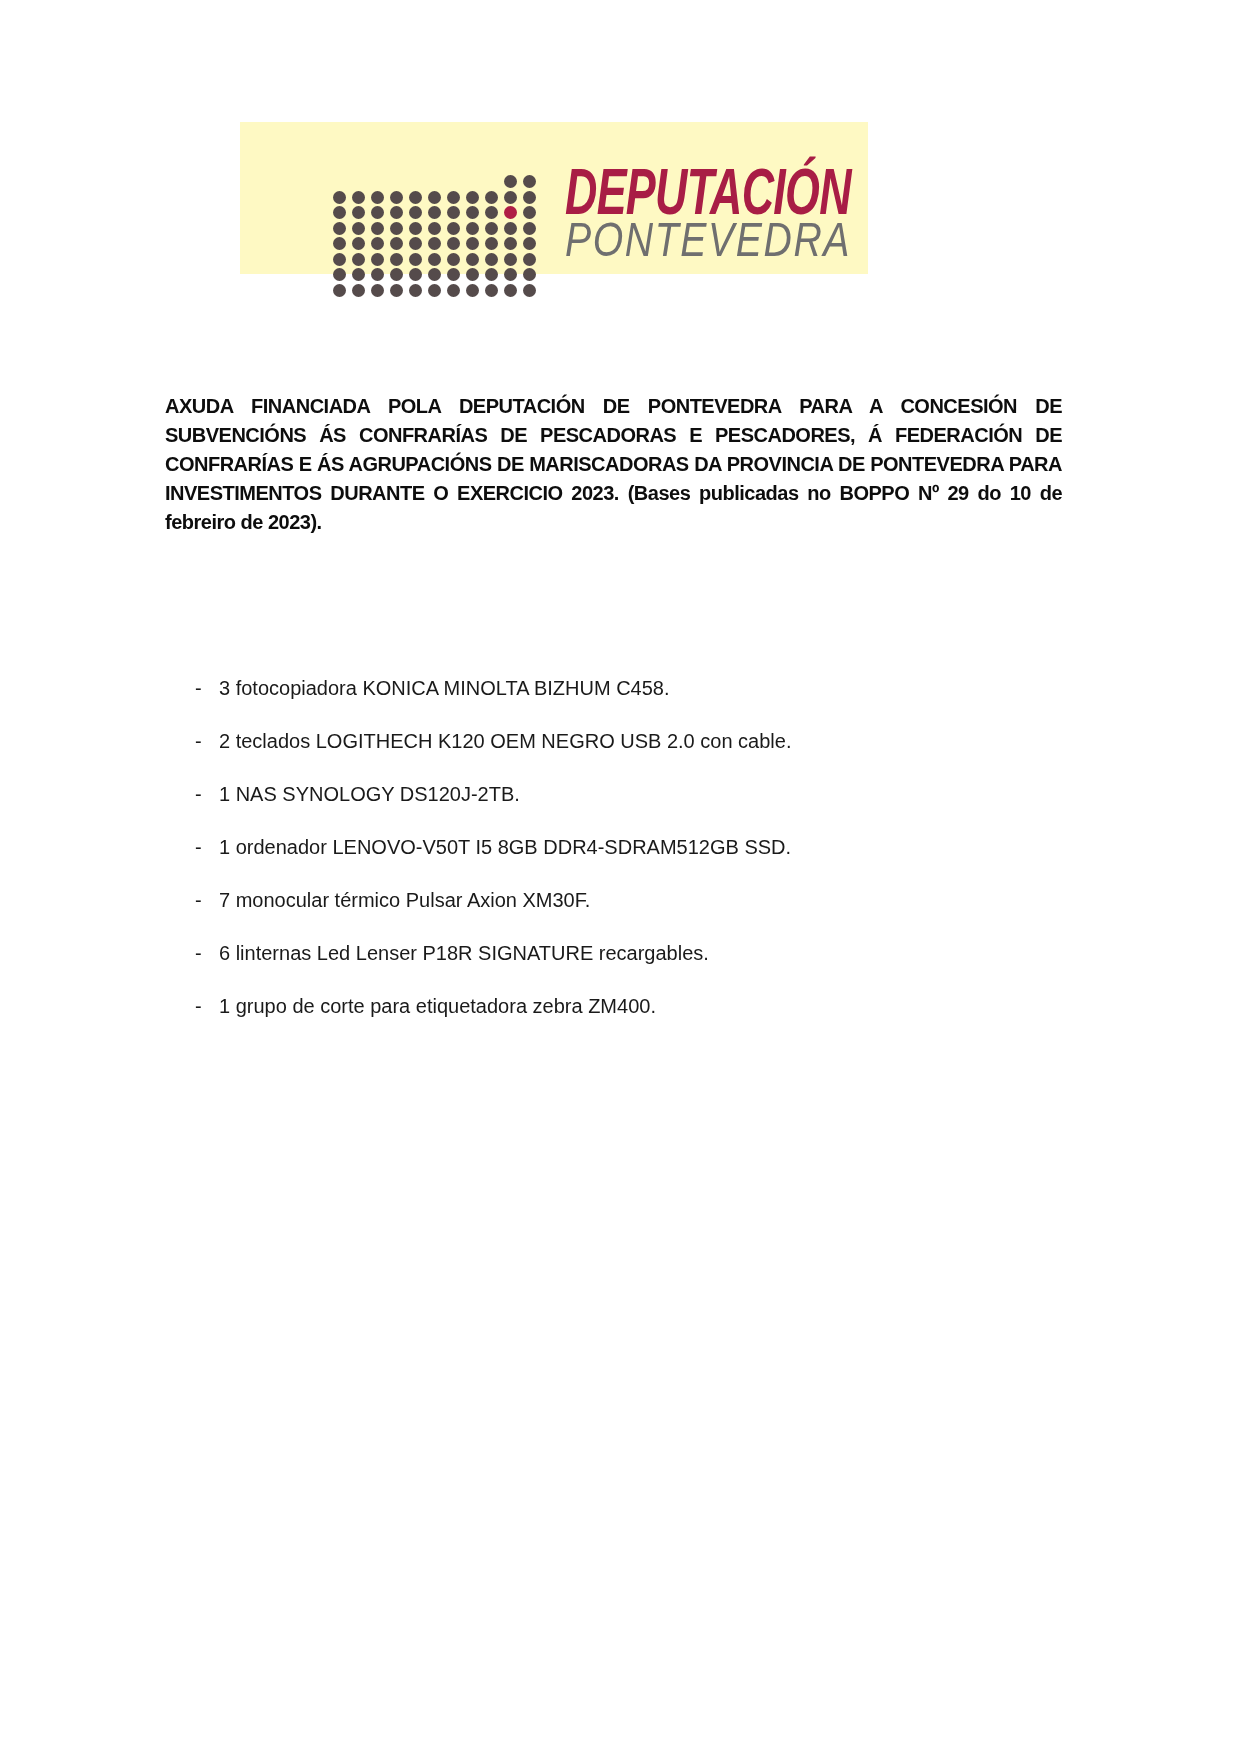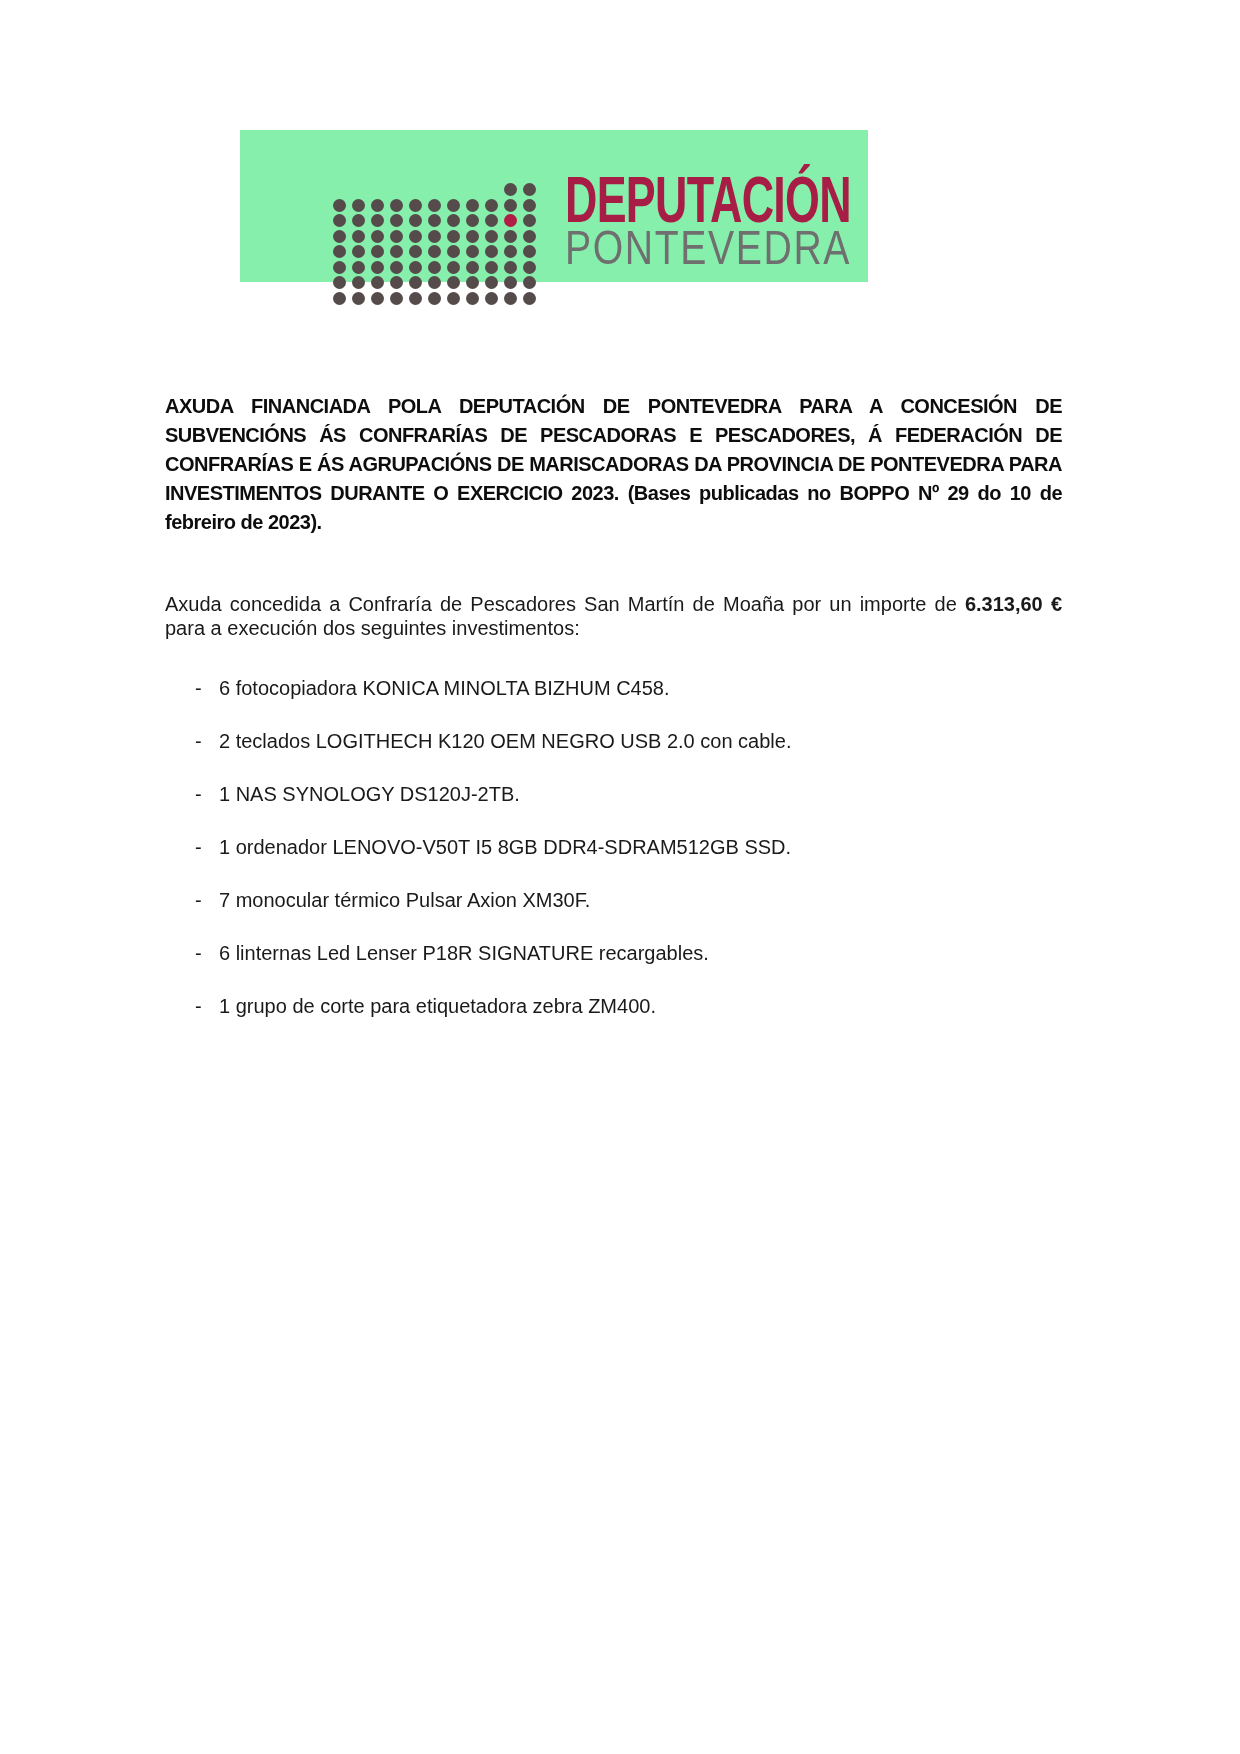--- a/index.html
+++ b/index.html
@@ -14,24 +14,25 @@
     background: #ffffff;
     font-family: "Liberation Sans", sans-serif;
     color: #111111;
     overflow: hidden;
   }
 
   
   .logo {
     position: absolute;
     left: 240px;
-    top: 130px;
+    top: 122px;
     width: 628px;
     height: 152px;
-    background: #86efac;
+    background: #fef9c3;
+    font-style: italic;
   }
   .dotgrid {
     position: absolute;
     left: 0;
     top: 0;
     width: 300px;
     height: 152px;
   }
   .dot {
     position: absolute;
@@ -197,26 +198,25 @@
         <div class="dot" style="left: 283px; top: 130.5px; background: rgb(85, 75, 75);"></div>
         <div class="dot" style="left: 283px; top: 146px; background: rgb(85, 75, 75);"></div>
         <div class="dot" style="left: 283px; top: 161.5px; background: rgb(85, 75, 75);"></div>
       </div>
     <div class="logo-title" style="color: rgb(168, 29, 69);">DEPUTACIÓN</div>
     <div class="logo-subtitle" style="color: rgb(111, 111, 111);">PONTEVEDRA</div>
   </div>
 
   <p class="header-par">AXUDA FINANCIADA POLA DEPUTACIÓN DE PONTEVEDRA PARA A CONCESIÓN DE SUBVENCIÓNS ÁS CONFRARÍAS DE PESCADORAS E PESCADORES, Á FEDERACIÓN DE CONFRARÍAS E ÁS AGRUPACIÓNS DE MARISCADORAS DA PROVINCIA DE PONTEVEDRA PARA INVESTIMENTOS DURANTE O EXERCICIO 2023. (Bases publicadas no BOPPO Nº 29 do 10 de febreiro de 2023).</p>
 
-  <p class="intro-par"><span>Axuda concedida a Confraría de Pescadores San Martín de Moaña por un importe de </span><b>6.313,60 €</b><span> para a execución dos seguintes investimentos:</span></p>
 
   <div class="invest-list">
       <div class="list-item">
         <span class="bullet">-</span>
-        <span class="item-text">6 fotocopiadora KONICA MINOLTA BIZHUM C458.</span>
+        <span class="item-text">3 fotocopiadora KONICA MINOLTA BIZHUM C458.</span>
       </div>
       <div class="list-item">
         <span class="bullet">-</span>
         <span class="item-text">2 teclados LOGITHECH K120 OEM NEGRO USB 2.0 con cable.</span>
       </div>
       <div class="list-item">
         <span class="bullet">-</span>
         <span class="item-text">1 NAS SYNOLOGY DS120J-2TB.</span>
       </div>
       <div class="list-item">

